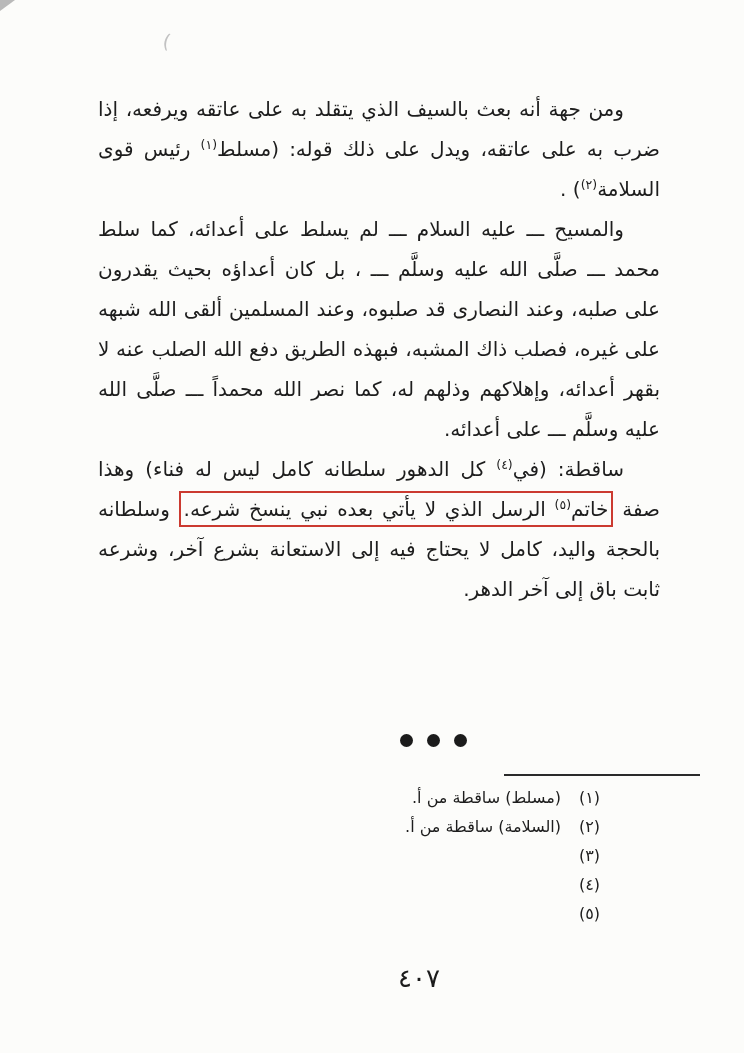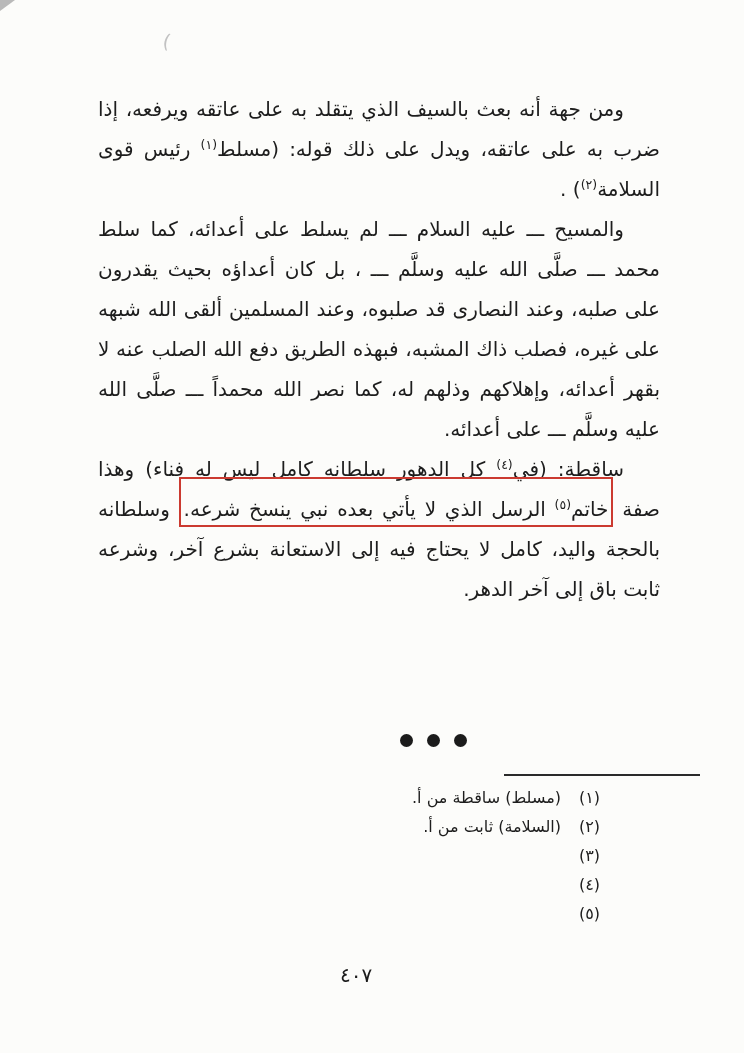--- a/index.html
+++ b/index.html
@@ -28,21 +28,21 @@
   }
   .fnmark {
     font-size:12.5px;
     line-height:0;
     position:relative;
     top:-7px;
     white-space:nowrap;
   }
   .redbox {
     border:2px solid #cb3a30;
-    padding:18px 3px 4px 3px;
+    padding:4px 3px 4px 3px;
     -webkit-box-decoration-break:clone;
     box-decoration-break:clone;
   }
   .dots-row {
     position:absolute;
     top:734px; left:400px;
     display:flex;
     gap:14px;
   }
   .dot {
@@ -65,22 +65,22 @@
     direction:rtl;
   }
   .fn-row { display:flex; gap:9px; }
   .fn-num { min-width:30px; white-space:nowrap; }
   .fn-text { white-space:nowrap;text-align:right; }
   .fn-row.cont .fn-num { visibility:hidden; }
   .page-number {
     position:absolute;
     top:963px; left:340px;
     width:100px;
-    text-align:left;
-    font-size:20px;
+    text-align:right;
+    font-size:26px;
     color:#1b1b1b;
   }
   .corner-mark {
     position:absolute;
     top:0; left:0;
     width:0; height:0;
     border-top:11px solid #a3a3a3;
     border-right:15px solid transparent;
     opacity:.75;
   }
@@ -120,21 +120,21 @@
 
   <div class="fn-sep"></div>
 
   <div class="footnotes">
     <div class="fn-row">
       <span class="fn-num">(١)</span>
       <span class="fn-text">(مسلط) ساقطة من أ.</span>
     </div>
     <div class="fn-row">
       <span class="fn-num">(٢)</span>
-      <span class="fn-text">(السلامة) ثابت من أ.</span>
+      <span class="fn-text">(السلامة) ساقطة من أ.</span>
     </div>
     <div class="fn-row">
       <span class="fn-num">(٣)</span>
     </div>
     <div class="fn-row">
       <span class="fn-num">(٤)</span>
     </div>
     <div class="fn-row">
       <span class="fn-num">(٥)</span>
     </div>

